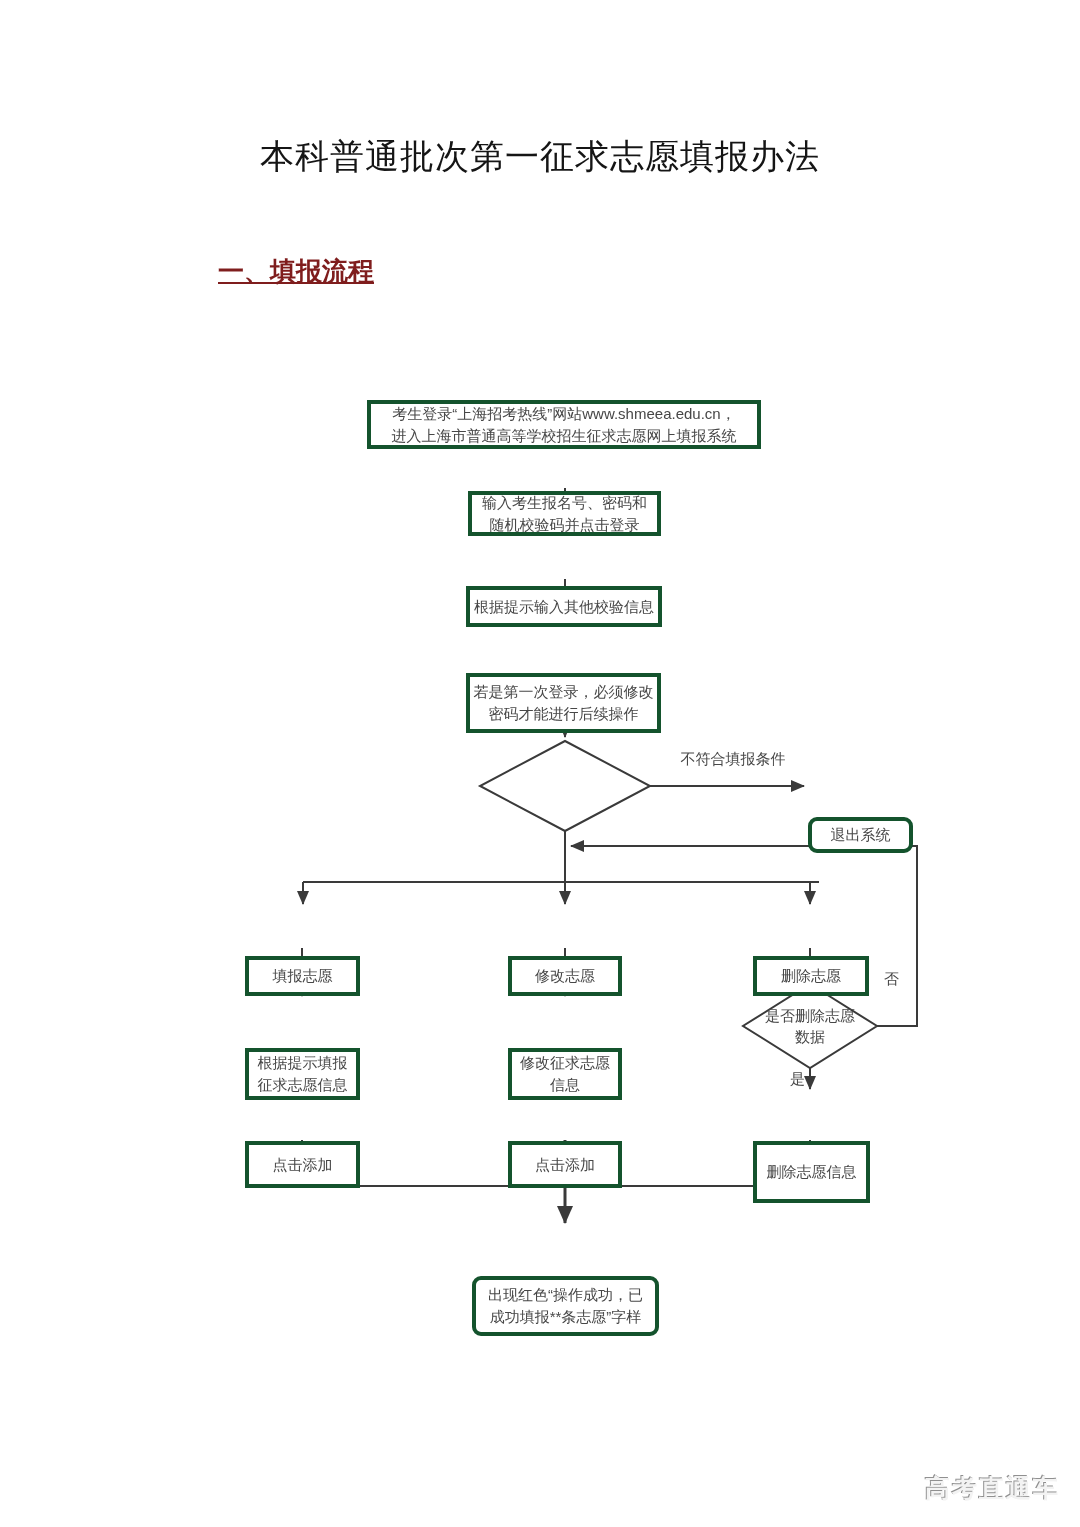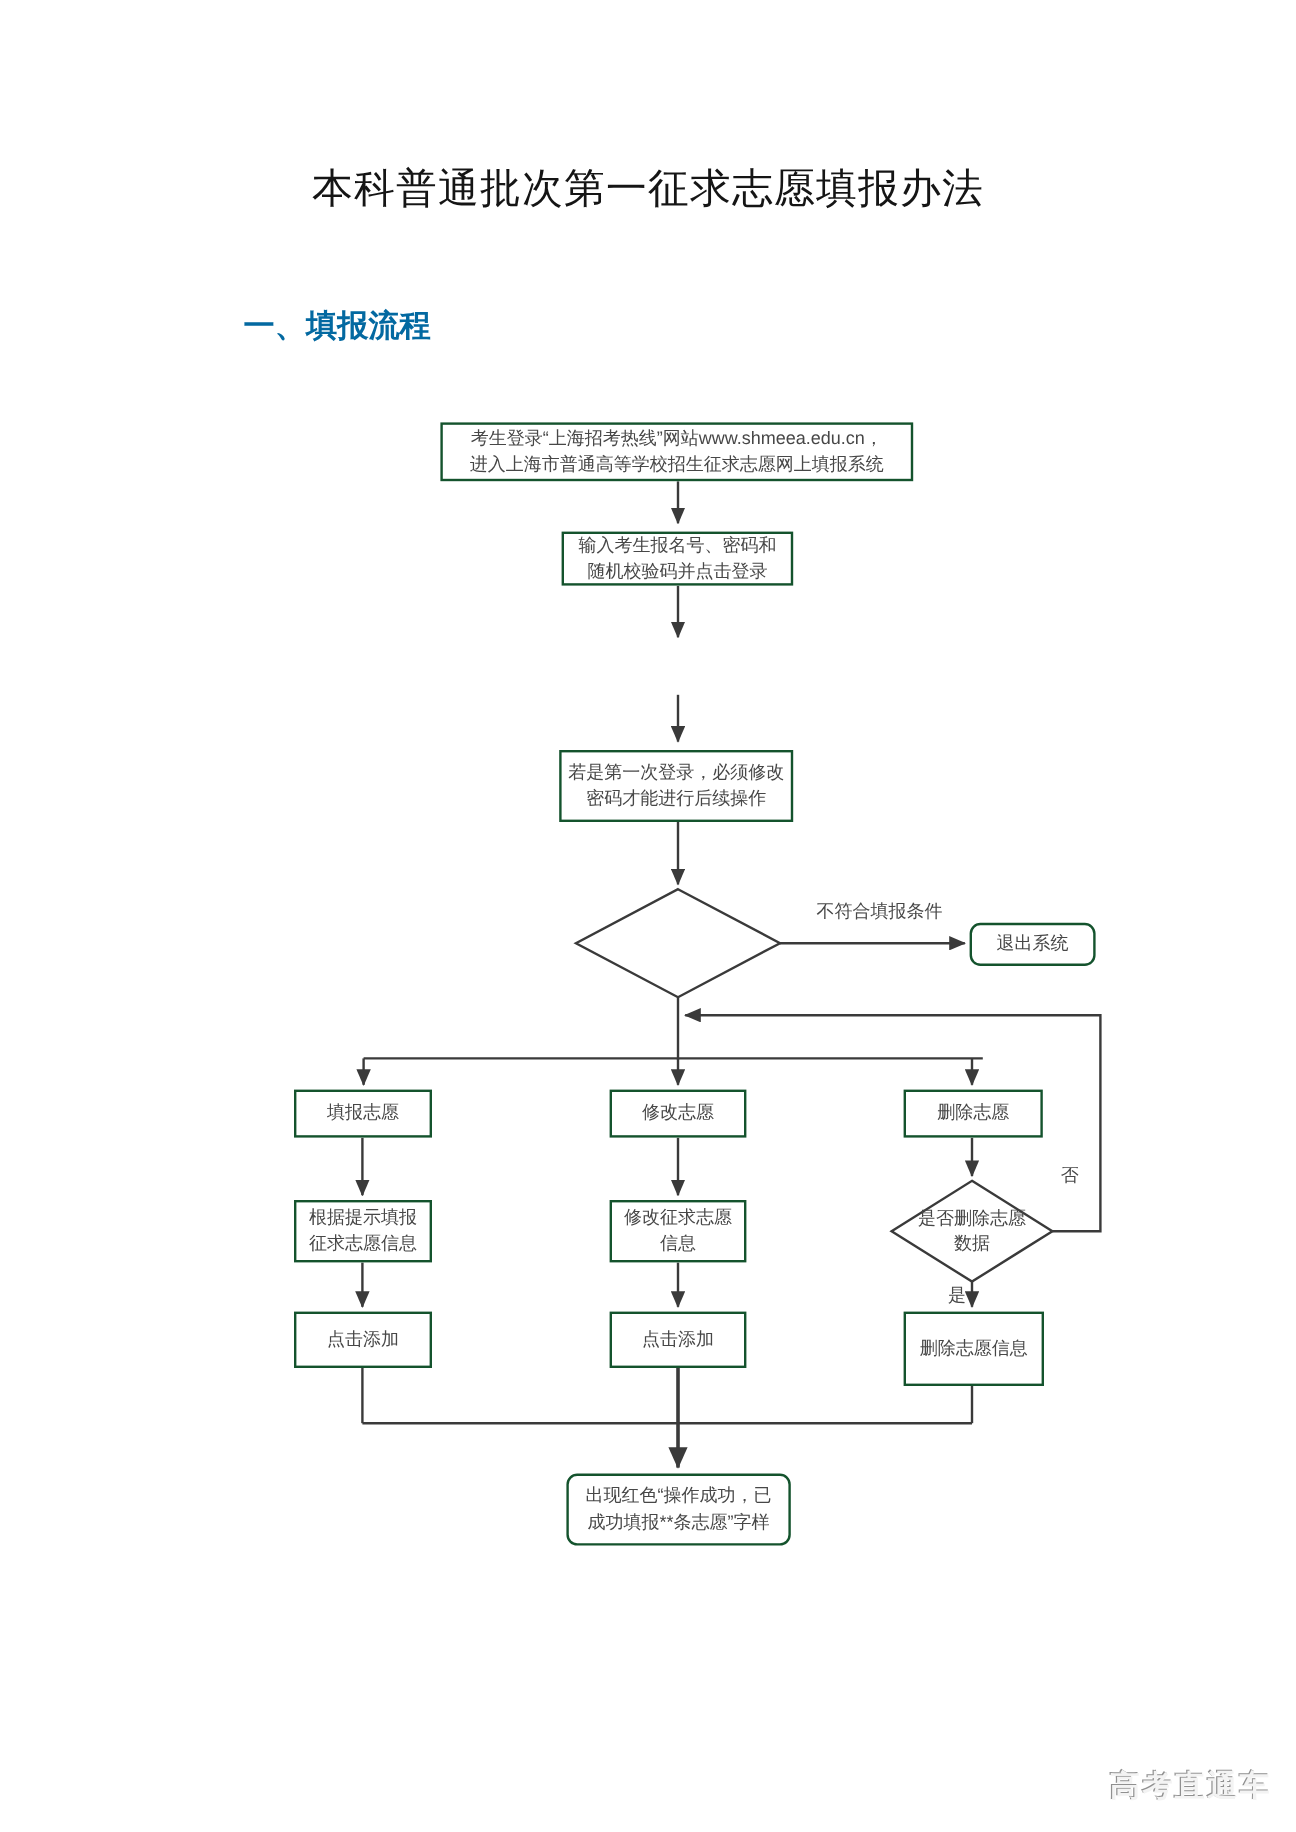--- a/index.html
+++ b/index.html
@@ -6,30 +6,31 @@
   .page {
     position:relative; width:1080px; height:1527px; background:#ffffff;
     font-family:"Liberation Sans","DejaVu Sans",sans-serif; overflow:hidden;
   }
   .title {
     position:absolute; left:0; top:134px; width:1080px; margin:0;
     text-align:center; font-family:"Liberation Serif","DejaVu Serif",serif;
     font-size:34px; font-weight:normal; color:#151515; letter-spacing:1px;
   }
   .heading {
-    position:absolute; left:203px; top:254px;
-    font-size:26px; font-weight:bold; color:#0369a1;
+    position:absolute; left:218px; top:254px;
+    font-size:26px; font-weight:bold; color:#7f1d1d;text-decoration:underline;
   }
   svg.connectors { position:absolute; left:0; top:0; }
   .node {
     position:absolute; box-sizing:border-box;
-    border:2px solid #14532d; background:#ffffff;
+    border:4px solid #14532d; background:#ffffff;
     display:flex; align-items:center; justify-content:center;
     text-align:center; font-size:15px; line-height:1.45; color:#474747;
     white-space:pre-line;
+    margin-top:48px;
   }
   .rounded { border-radius:9px; }
   .dtext {
     position:absolute; display:flex; align-items:center; justify-content:center;
     text-align:center; font-size:15px; line-height:1.4; color:#474747; white-space:pre-line;
   }
   .elabel { position:absolute; font-size:15px; color:#474747; }
   #n-login   { left:367px; top:352px; width:394px; height:49px; }
   #n-cred    { left:468px; top:443px; width:193px; height:45px; }
   #n-verify  { left:466px; top:538px; width:196px; height:41px; }
@@ -96,20 +97,21 @@
       <line x1="565" y1="1140" x2="565" y2="1223" stroke-width="3" marker-end="url(#arrbig)"></line>
     </g>
     <polygon points="565,741 650,786 565,831 480,786" fill="#ffffff" stroke="#3a3a3a" stroke-width="2"></polygon>
     <polygon points="810,984 877,1026 810,1068 743,1026" fill="#ffffff" stroke="#3a3a3a" stroke-width="2"></polygon>
   </svg>
 
   <div class="node" id="n-login">考生登录“上海招考热线”网站www.shmeea.edu.cn，
 进入上海市普通高等学校招生征求志愿网上填报系统</div>
   <div class="node" id="n-cred">输入考生报名号、密码和
 随机校验码并点击登录</div>
+  <div class="node" id="n-verify">根据提示输入其他校验信息</div>
   <div class="node" id="n-first">若是第一次登录，必须修改
 密码才能进行后续操作</div>
   <div class="node rounded" id="n-exit">退出系统</div>
   <div class="node" id="n-fill">填报志愿</div>
   <div class="node" id="n-modify">修改志愿</div>
   <div class="node" id="n-del">删除志愿</div>
   <div class="node" id="n-fill2">根据提示填报
 征求志愿信息</div>
   <div class="node" id="n-modify2">修改征求志愿
 信息</div>

